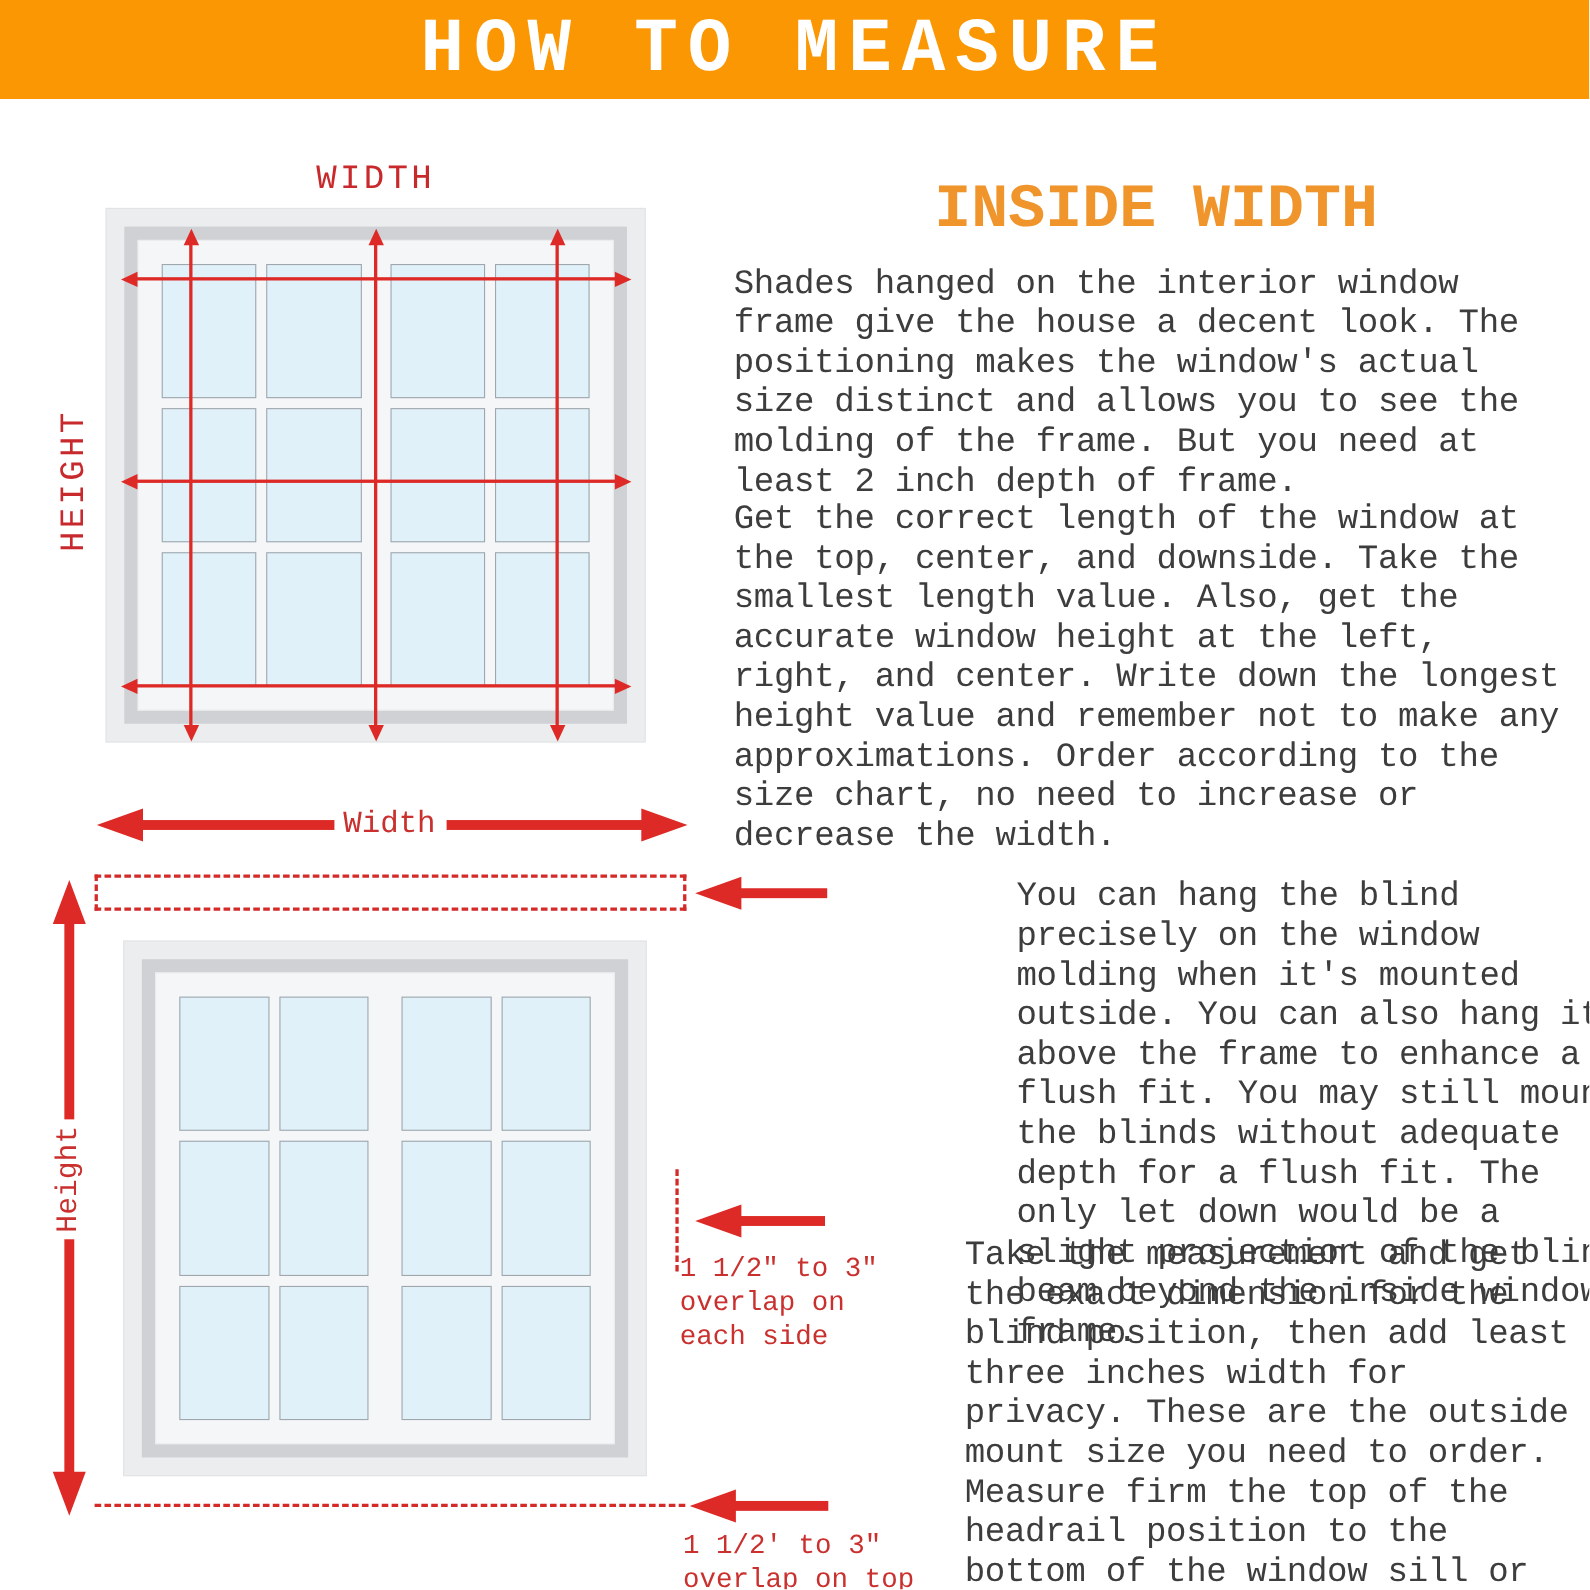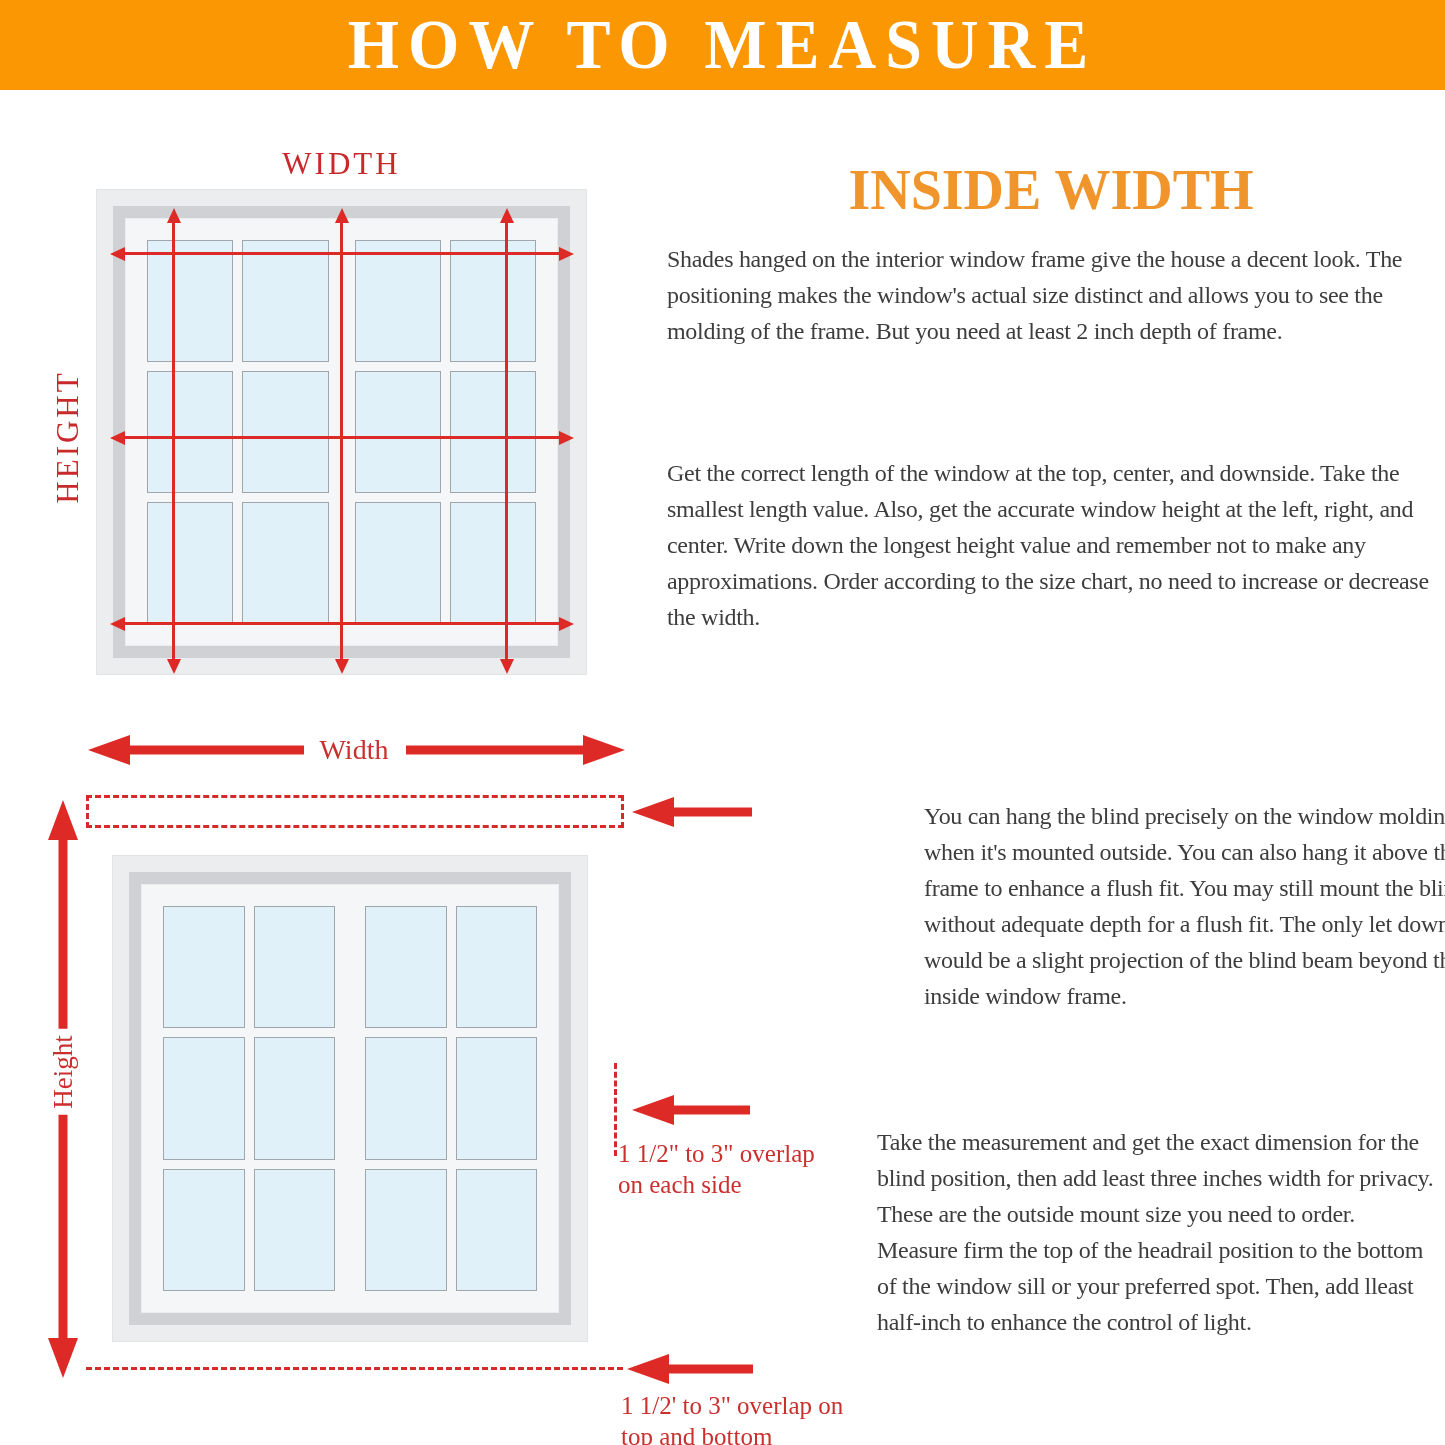--- a/index.html
+++ b/index.html
@@ -8,21 +8,21 @@
     --arrow-red:#DD2A26;
     --label-red:#C9302E;
     --dim-red:#C8292C;
     --body-text:#3D3D3D;
     --pane-blue:#E1F1FA;
   }
   *{margin:0;padding:0;box-sizing:border-box;}
   html,body{background:#ffffff;}
   #canvas{
     position:relative;width:1445px;height:1445px;background:#ffffff;overflow:hidden;
-    font-family:Liberation Serif, serif;
+    font-family:Liberation Mono, monospace;
   }
   
   .header{
     position:absolute;left:0;top:0;width:1445px;height:90px;
     background:var(--header-orange);
     display:flex;align-items:center;justify-content:center;
   }
   .header h1{
     color:#ffffff;font-size:66px;font-weight:bold;letter-spacing:9px;
     transform:scaleY(1.05);white-space:nowrap;
@@ -68,21 +68,21 @@
   .dash-v{position:absolute;border-left:3px dashed #D42A28;width:0;}
   
   .dim-label{position:absolute;color:var(--dim-red);font-size:31px;letter-spacing:3px;}
   .rot{transform:translate(-50%,-50%) rotate(-90deg);white-space:nowrap;}
   .red-note{position:absolute;color:var(--label-red);font-size:25px;line-height:31px;}
   .rot-note{position:absolute;color:var(--label-red);font-size:27px;
     transform:translate(-50%,-50%) rotate(-90deg);white-space:nowrap;background:#ffffff;padding:2px 6px;}
   
   .mount-heading{position:absolute;color:var(--heading-orange);font-size:56px;font-weight:bold;
     text-align:center;letter-spacing:0px;}
-  .body-par{position:absolute;color:var(--body-text);font-size:24px;line-height:36px;letter-spacing:-0.3px;}
+  .body-par{position:absolute;color:var(--body-text);font-size:31px;line-height:36px;letter-spacing:-0.3px;}
 </style>
 </head>
 <body>
 
 <div id="canvas">
 
   <div class="header">
     <h1>HOW TO MEASURE</h1>
   </div>
 

